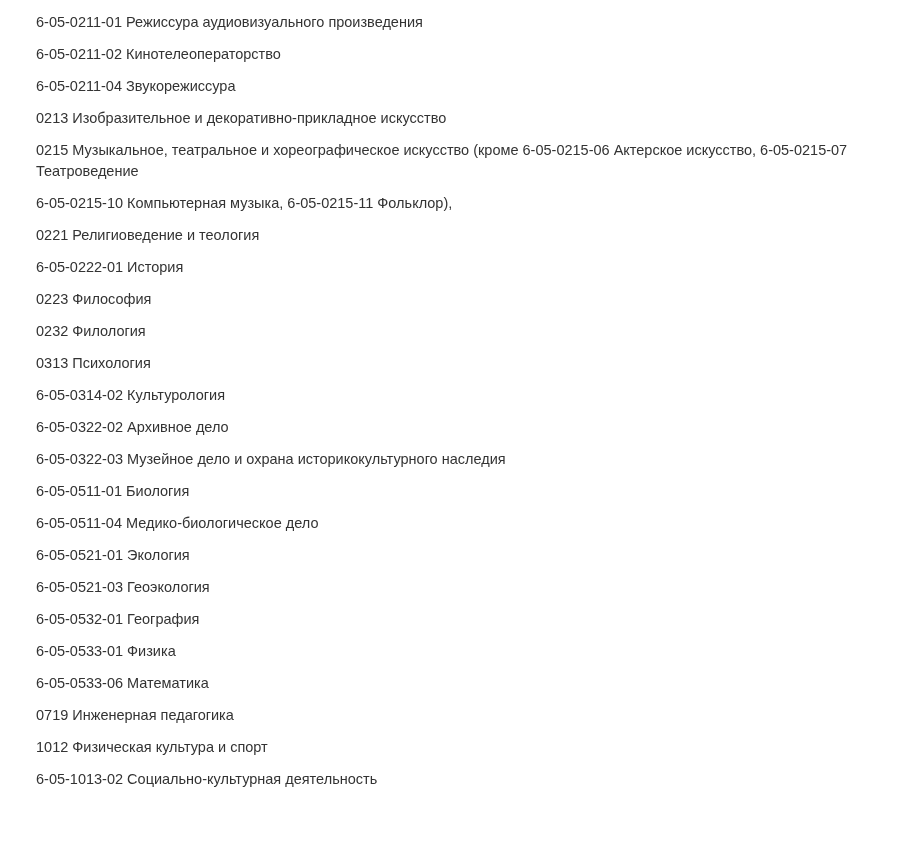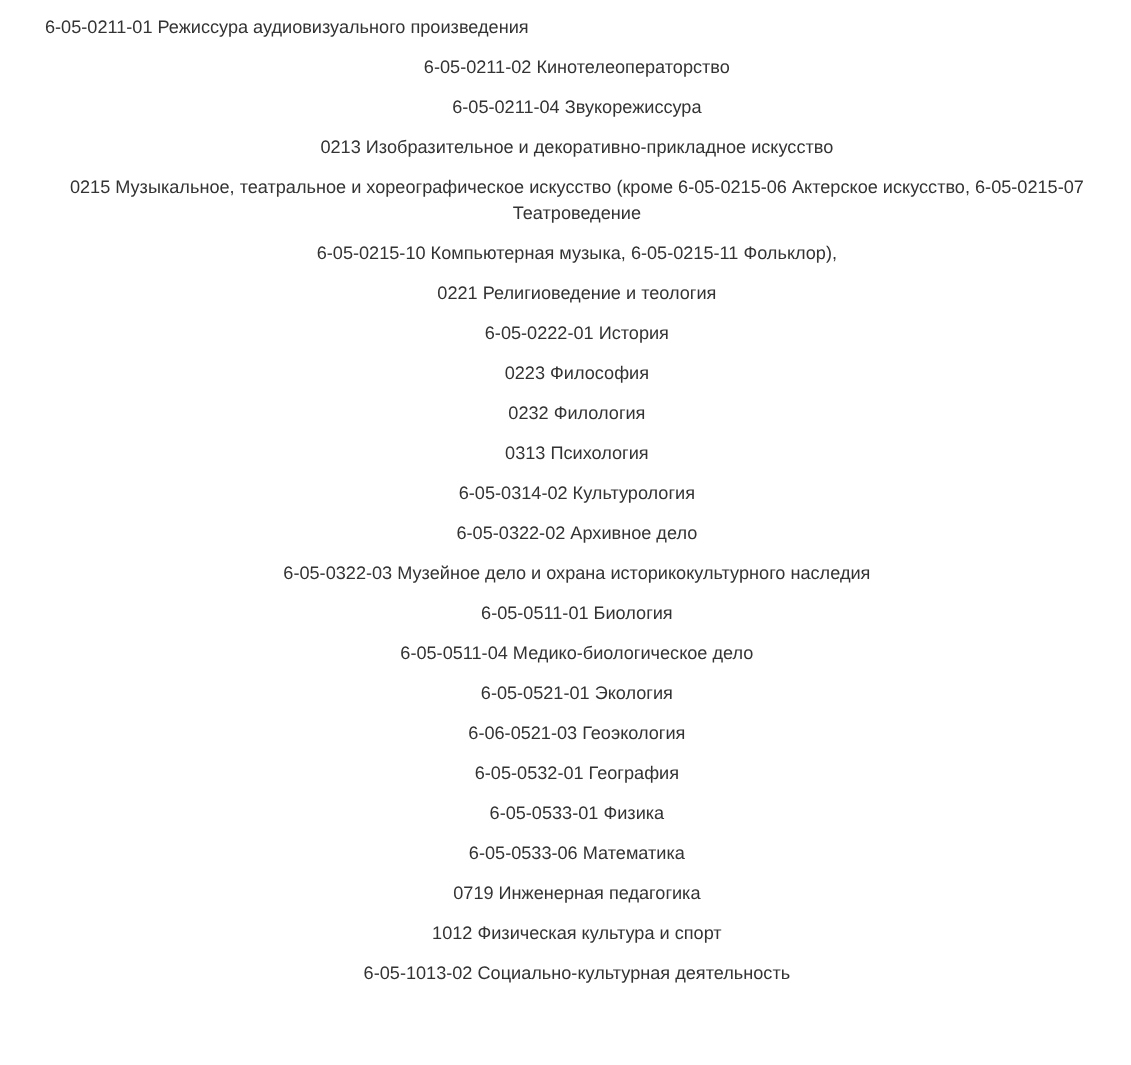--- a/index.html
+++ b/index.html
@@ -20,21 +20,20 @@
       padding: 0 18px 0 36px;
     }
     .list-item {
       font-size: 14.5px;
       line-height: 21px;
       margin: 0;
       padding: 0;
     }
     .list-item + .list-item {
       margin-top: 11px;
-      text-align: center;
     }
     .list-item:first-child {
       margin-top: 0;
       padding-top: 12px;
     }
     .list-wrap {
       padding-top: 0;
       margin-top: 0;
     }
   </style>
@@ -53,21 +52,21 @@
     <li class="list-item">6-05-0222-01 История</li>
     <li class="list-item">0223 Философия</li>
     <li class="list-item">0232 Филология</li>
     <li class="list-item">0313 Психология</li>
     <li class="list-item">6-05-0314-02 Культурология</li>
     <li class="list-item">6-05-0322-02 Архивное дело</li>
     <li class="list-item">6-05-0322-03 Музейное дело и охрана историкокультурного наследия</li>
     <li class="list-item">6-05-0511-01 Биология</li>
     <li class="list-item">6-05-0511-04 Медико-биологическое дело</li>
     <li class="list-item">6-05-0521-01 Экология</li>
-    <li class="list-item">6-06-0521-03 Геоэкология</li>
+    <li class="list-item">6-05-0521-03 Геоэкология</li>
     <li class="list-item">6-05-0532-01 География</li>
     <li class="list-item">6-05-0533-01 Физика</li>
     <li class="list-item">6-05-0533-06 Математика</li>
     <li class="list-item">0719 Инженерная педагогика</li>
     <li class="list-item">1012 Физическая культура и спорт</li>
     <li class="list-item">6-05-1013-02 Социально-культурная деятельность</li>
   </ul>
 </div>
 
 </body></html>

